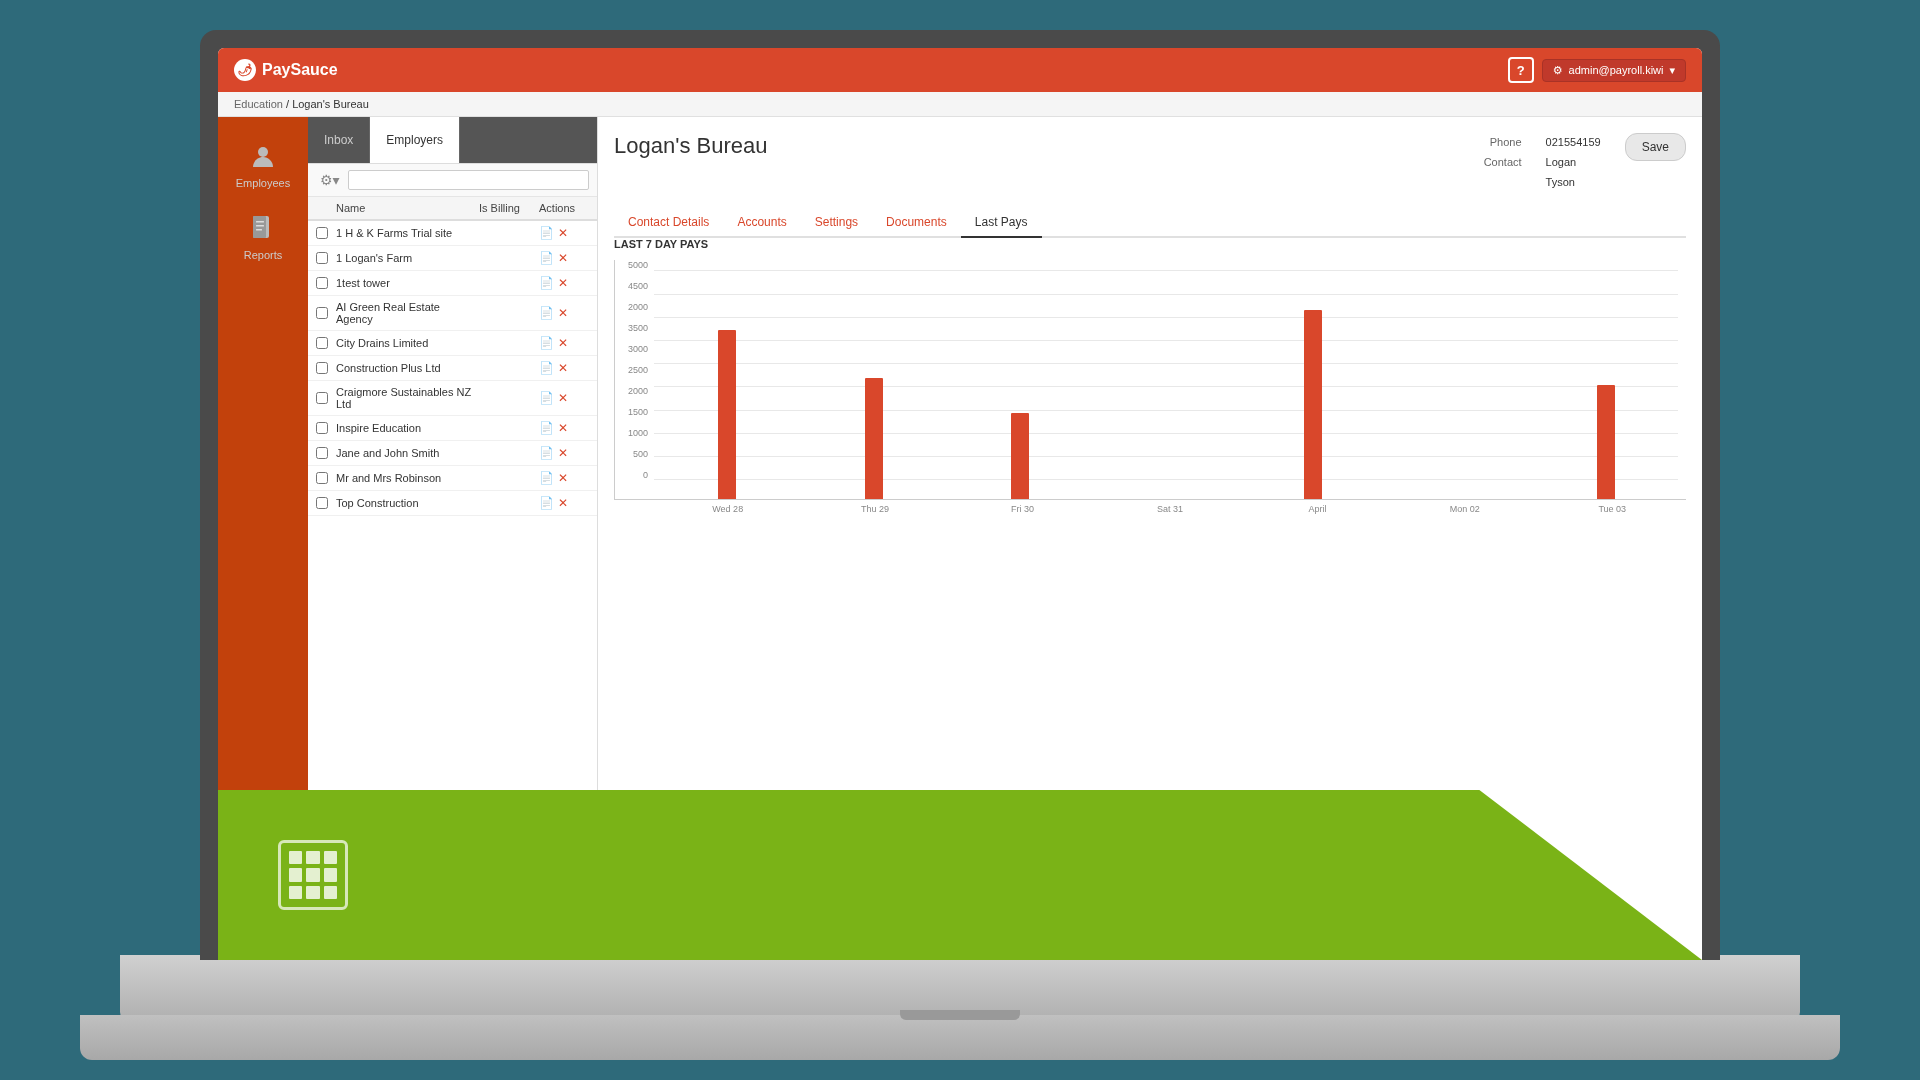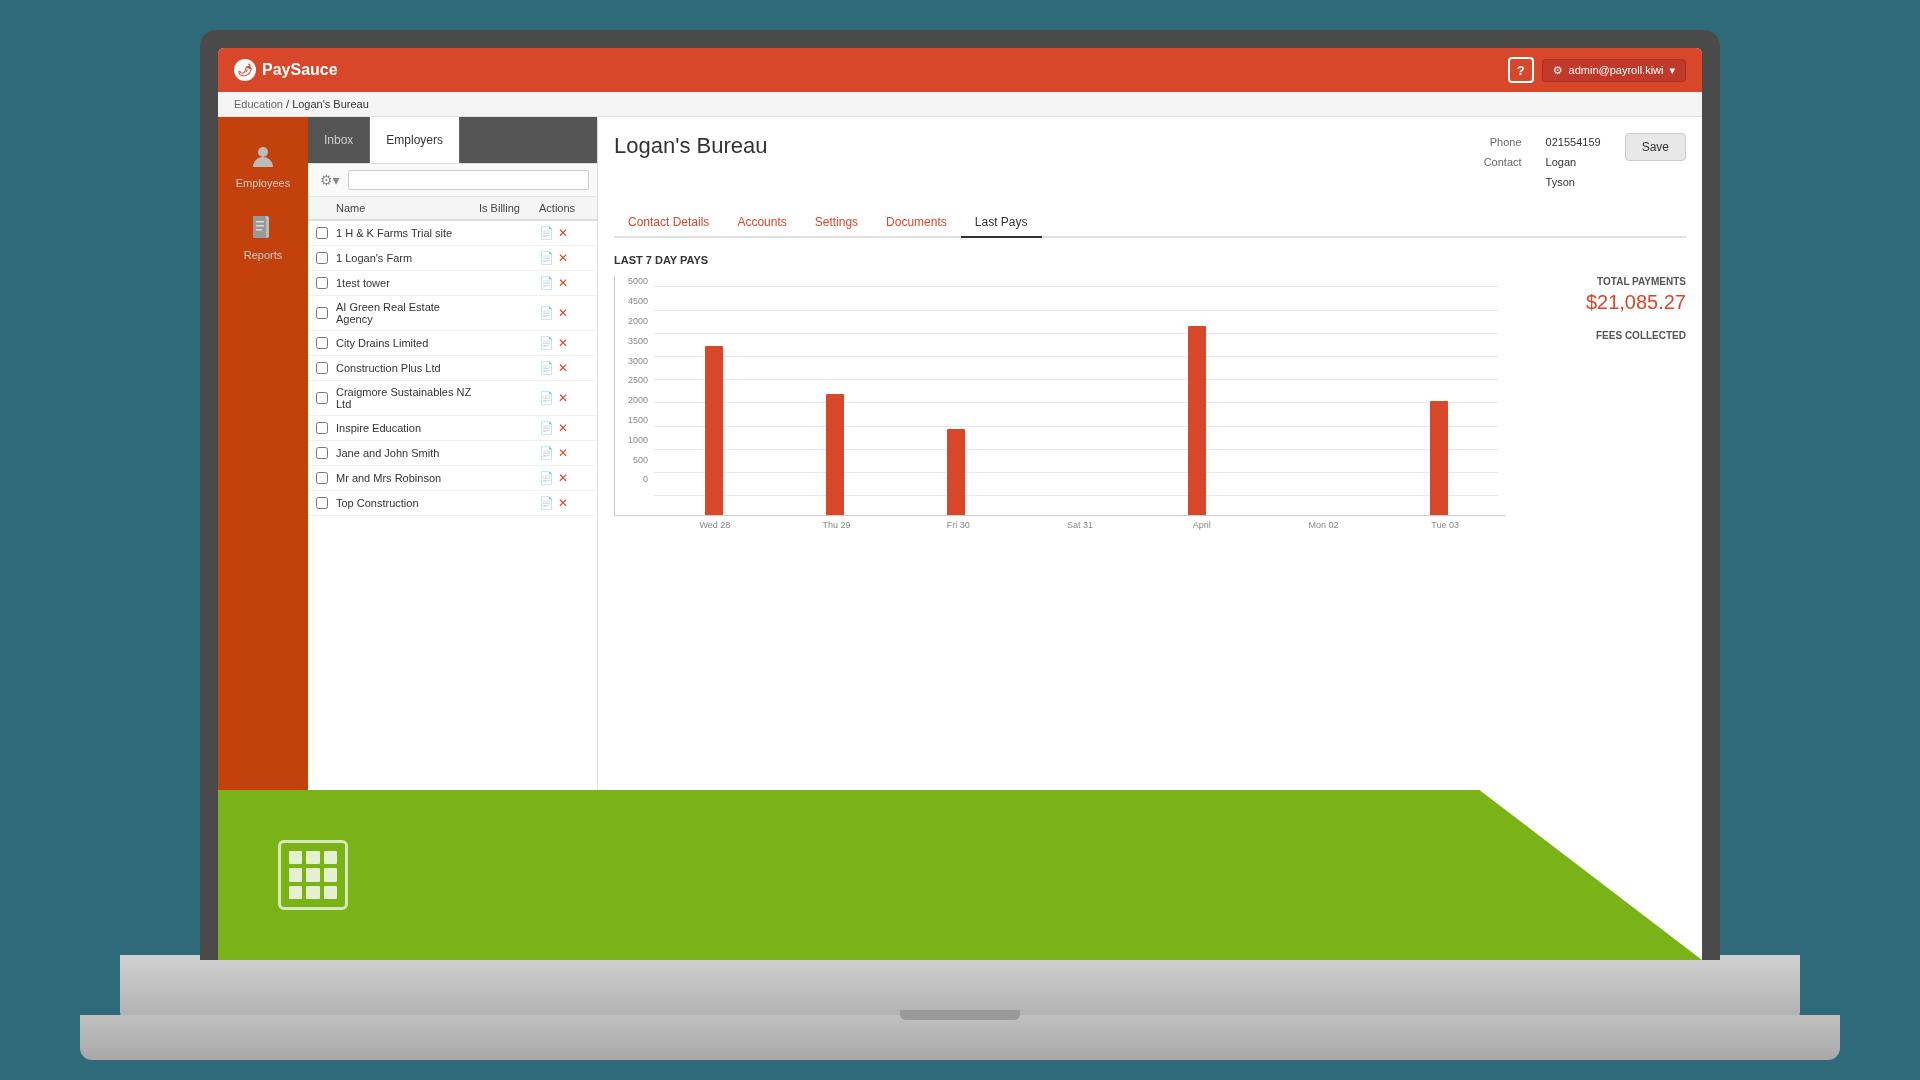--- a/index.html
+++ b/index.html
@@ -324,31 +324,31 @@
     }
     .info-values {
       color: #333;
       font-size: 11px;
       line-height: 1.8;
     }
     .save-btn {
       background: #e8e8e8;
       border: 1px solid #ccc;
       padding: 6px 16px;
-      border-radius: 4px;
+      border-radius: 12px;
       cursor: pointer;
       font-size: 12px;
       color: #333;
     }
 
     
     .detail-tabs {
       display: flex;
       border-bottom: 2px solid #e0e0e0;
-      margin-bottom: 16px;
+      margin-bottom: 0;
     }
     .detail-tab {
       padding: 7px 14px;
       cursor: pointer;
       font-size: 12px;
       color: #d9472b;
       border-bottom: 2px solid transparent;
       margin-bottom: -2px;
     }
     .detail-tab.active {
@@ -382,21 +382,21 @@
       gap: 2px;
       border-left: 1px solid #ccc;
       border-bottom: 1px solid #ccc;
       padding: 10px 8px 0 40px;
       position: relative;
     }
     .y-axis-labels {
       position: absolute;
       left: 0;
       top: 0;
-      bottom: 32px;
+      bottom: 20px;
       width: 38px;
       display: flex;
       flex-direction: column;
       justify-content: space-between;
       align-items: flex-end;
       padding-right: 4px;
       font-size: 9px;
       color: #888;
     }
     .chart-grid-lines {
@@ -759,25 +759,20 @@
                   <div class="x-axis-labels" id="x-labels">
                       <span class="x-label">Wed 28</span>
                       <span class="x-label">Thu 29</span>
                       <span class="x-label">Fri 30</span>
                       <span class="x-label">Sat 31</span>
                       <span class="x-label">April</span>
                       <span class="x-label">Mon 02</span>
                       <span class="x-label">Tue 03</span>
                     </div>
                 </div>
-                <div class="chart-stats">
-                  <div class="stat-label">TOTAL PAYMENTS</div>
-                  <div class="stat-value">$21,085.27</div>
-                  <div class="stat-label2">FEES COLLECTED</div>
-                </div>
               </div>
             </div>
 
           </div>
         </div>
       </div>
     </div>
 
     <div class="promo-bar">
       <div class="promo-icon">

